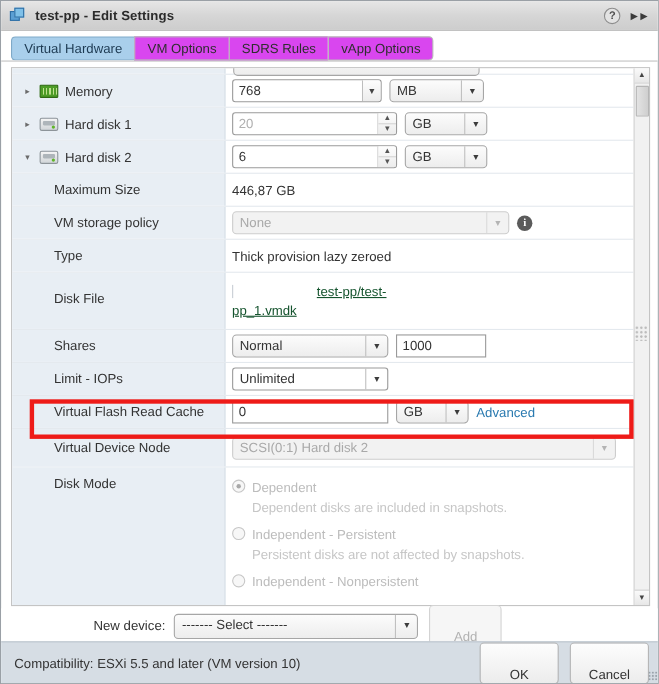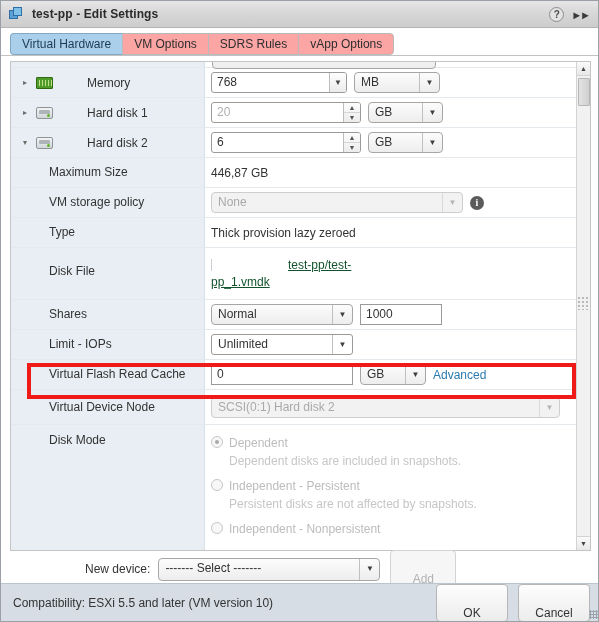--- a/index.html
+++ b/index.html
@@ -46,21 +46,21 @@
   .tabstrip {
     height:28px; background:#fff;
     padding: 3px 0 0 9px;
     display:flex; align-items:flex-end;
     border-bottom: 1px solid #c2c2c2;
   }
   .tab {
     height:22px; line-height:21px;
     padding: 0 11px;
     font-size:12px; color:#2e2e2e;
-    background:#fca5a5;
+    background:#d946ef;
     border:1px solid #b9b9b9;
     border-right:none;
     cursor:default;
   }
   .tab:first-child { border-top-left-radius:4px; border-bottom-left-radius:4px; }
   .tab:last-child  { border-right:1px solid #b9b9b9; border-top-right-radius:4px; border-bottom-right-radius:4px; }
   .tab.active { background:#a9cfeb; color:#1d3a52; border-color:#7fa9c7; }
 
   
   .panel {
@@ -83,21 +83,21 @@
     padding:7px 0 7px 12px;
     font-size:12px; color:#333;
     align-self:stretch;
   }
   .rlabel.indent { padding-left:38px; }
   .rlabel.dev { padding-left:12px; display:flex; align-items:center; gap:0; }
   .rval { flex:1 1 auto; padding:4px 6px 4px 6px; display:flex; align-items:center; gap:7px; min-height:29px; }
   .rval.plain { padding-top:7px; padding-bottom:7px; font-size:12px; }
 
   .twisty { width:13px; flex:0 0 13px; color:#6b6b6b; font-size:8px; line-height:12px;}
-  .dev-name { font-size:12px; color:#333;margin-left:28px; }
+  .dev-name { font-size:12px; color:#333; }
 
   
   .ico-mem { width:17px;height:12px;margin-right:6px;flex:0 0 auto;position:relative;
              background:#4e9c27; border:1px solid #2f6a13; border-radius:1px;}
   .ico-mem::before{content:"";position:absolute;left:2px;top:2px;width:13px;height:6px;
              background:repeating-linear-gradient(to right,#bfe08f 0 1px,#4e9c27 1px 3px);}
   .ico-hdd { width:17px;height:12px;margin-right:6px;flex:0 0 auto;position:relative;
              background:linear-gradient(to bottom,#f4f4f4,#d2d6d9);
              border:1px solid #8d9499; border-radius:2px;}
   .ico-hdd::before{content:"";position:absolute;left:2px;top:2px;right:2px;height:4px;

